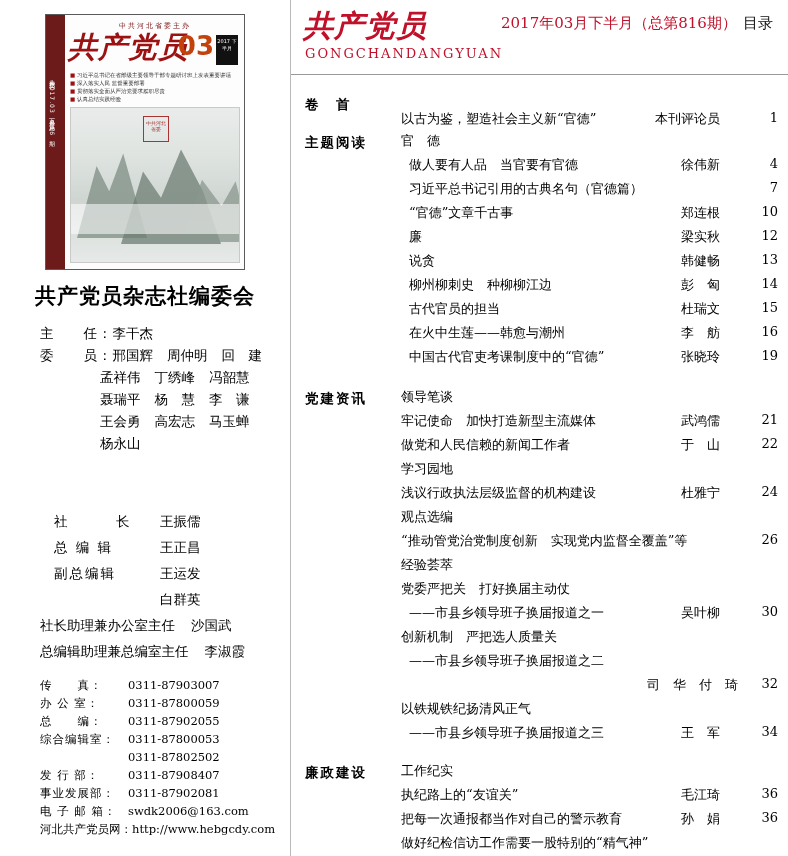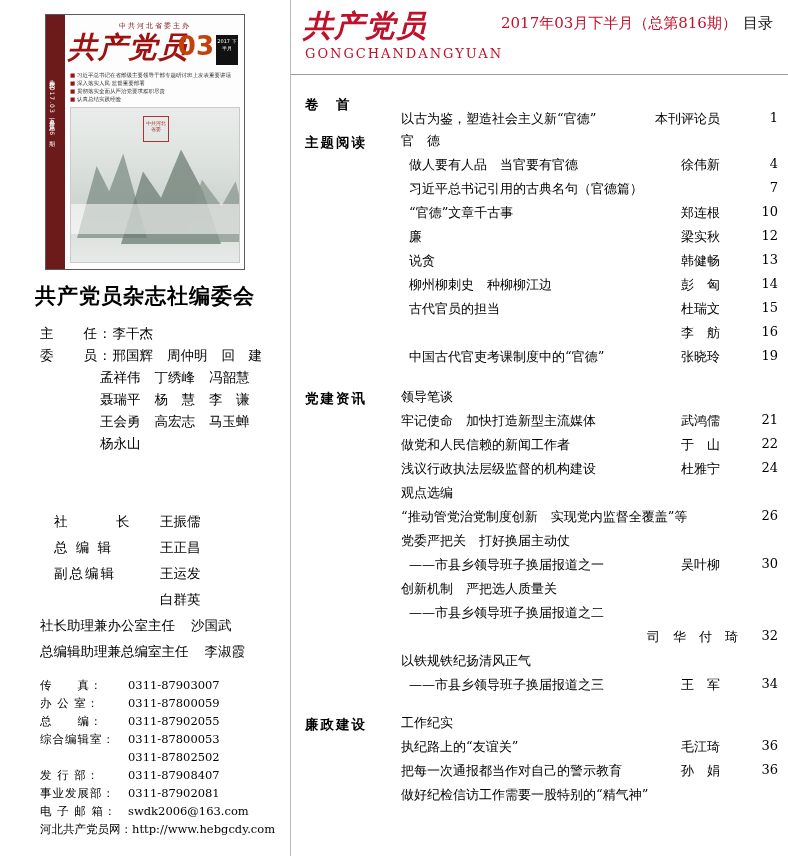--- a/index.html
+++ b/index.html
@@ -304,20 +304,21 @@
             <span class="txt ind">柳州柳刺史　种柳柳江边</span>
             <span class="au">彭　匈</span>
             <span class="pg">14</span>
           </div>
         <div class="item">
             <span class="txt ind">古代官员的担当</span>
             <span class="au">杜瑞文</span>
             <span class="pg">15</span>
           </div>
         <div class="item">
+            <span class="txt ind">在火中生莲——韩愈与潮州</span>
             <span class="au">李　舫</span>
             <span class="pg">16</span>
           </div>
         <div class="item">
             <span class="txt ind">中国古代官吏考课制度中的“官德”</span>
             <span class="au">张晓玲</span>
             <span class="pg">19</span>
           </div>
       </div>
 
@@ -332,35 +333,45 @@
             <span class="txt">牢记使命　加快打造新型主流媒体</span>
             <span class="au">武鸿儒</span>
             <span class="pg">21</span>
           </div>
         <div class="item">
             <span class="txt">做党和人民信赖的新闻工作者</span>
             <span class="au">于　山</span>
             <span class="pg">22</span>
           </div>
         <div class="item">
+            <span class="txt">学习园地</span>
+            <span class="au"></span>
+            <span class="pg"></span>
+          </div>
+        <div class="item">
             <span class="txt">浅议行政执法层级监督的机构建设</span>
             <span class="au">杜雅宁</span>
             <span class="pg">24</span>
           </div>
         <div class="item">
             <span class="txt">观点选编</span>
             <span class="au"></span>
             <span class="pg"></span>
           </div>
         <div class="item">
             <span class="txt">“推动管党治党制度创新　实现党内监督全覆盖”等</span>
             <span class="au"></span>
             <span class="pg">26</span>
           </div>
         <div class="item">
+            <span class="txt">经验荟萃</span>
+            <span class="au"></span>
+            <span class="pg"></span>
+          </div>
+        <div class="item">
             <span class="txt">党委严把关　打好换届主动仗</span>
             <span class="au"></span>
             <span class="pg"></span>
           </div>
         <div class="item">
             <span class="txt ind">——市县乡领导班子换届报道之一</span>
             <span class="au">吴叶柳</span>
             <span class="pg">30</span>
           </div>
         <div class="item">

